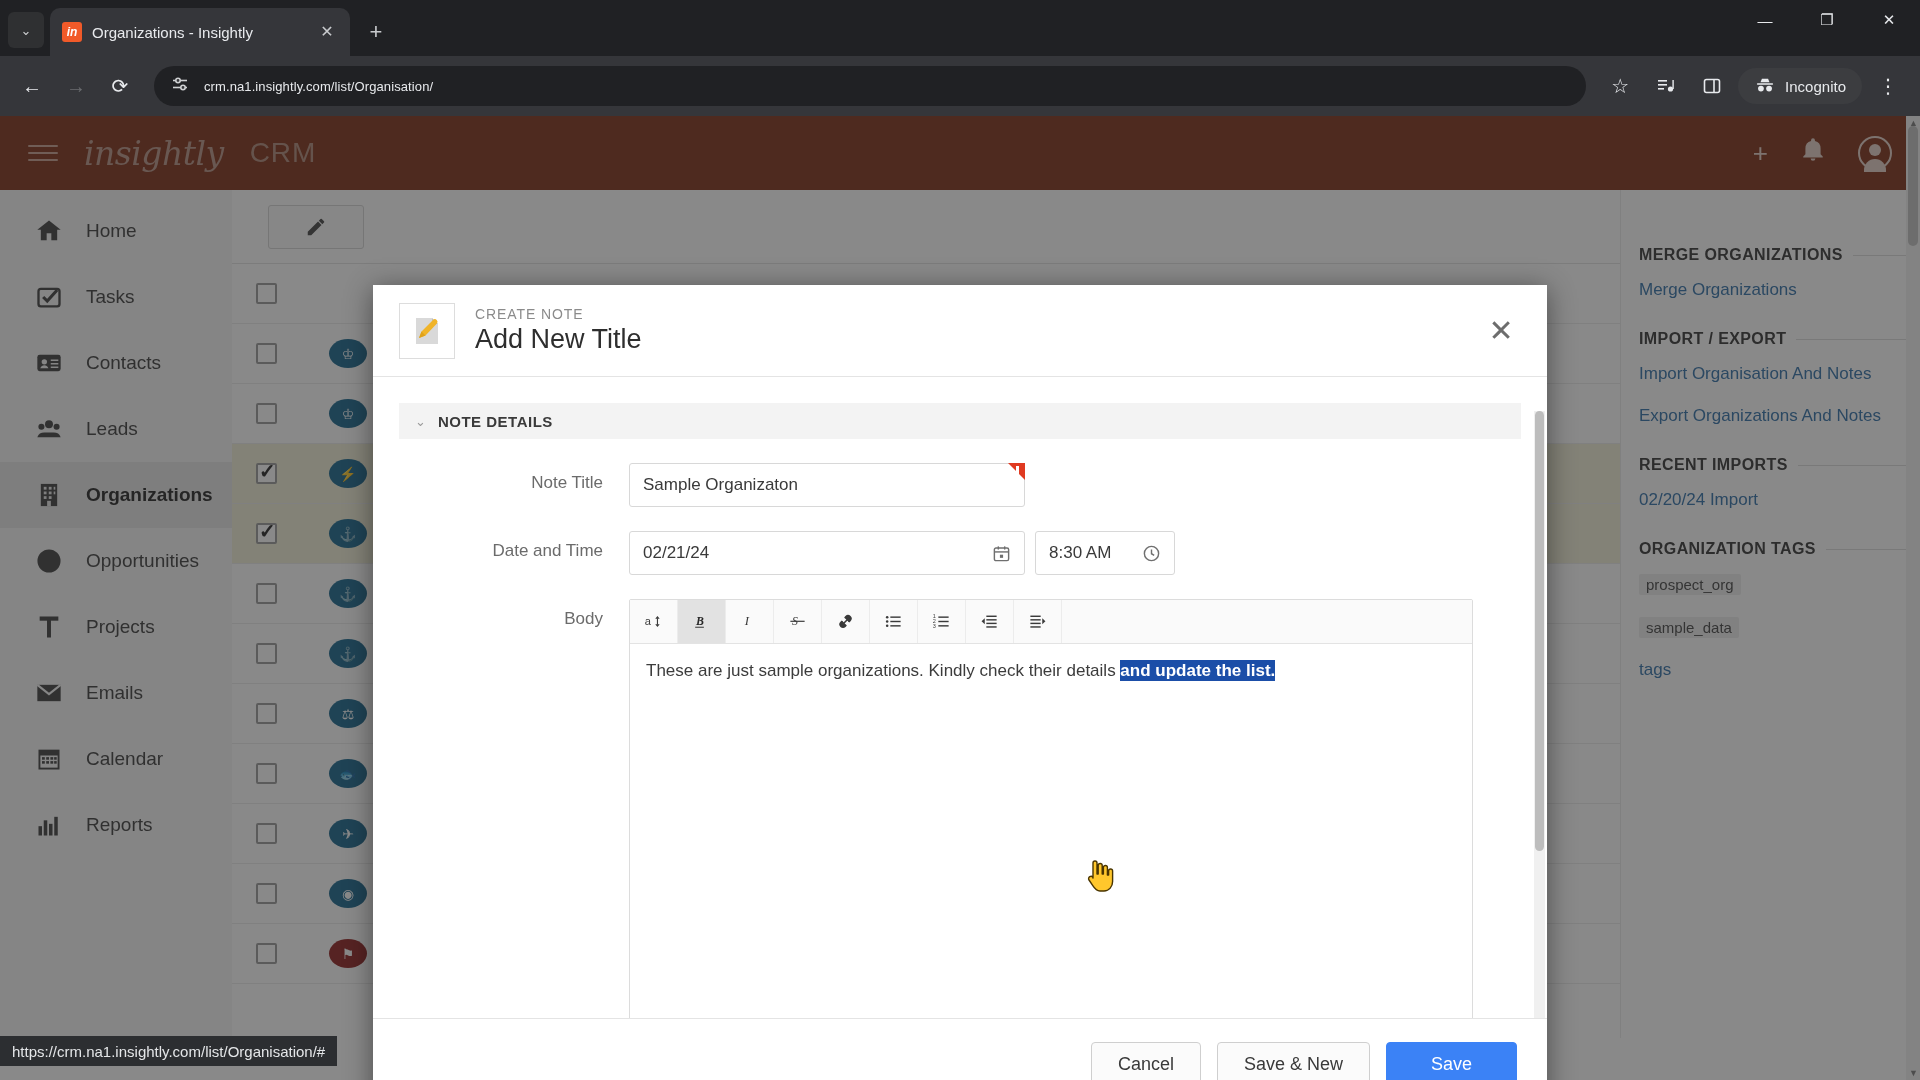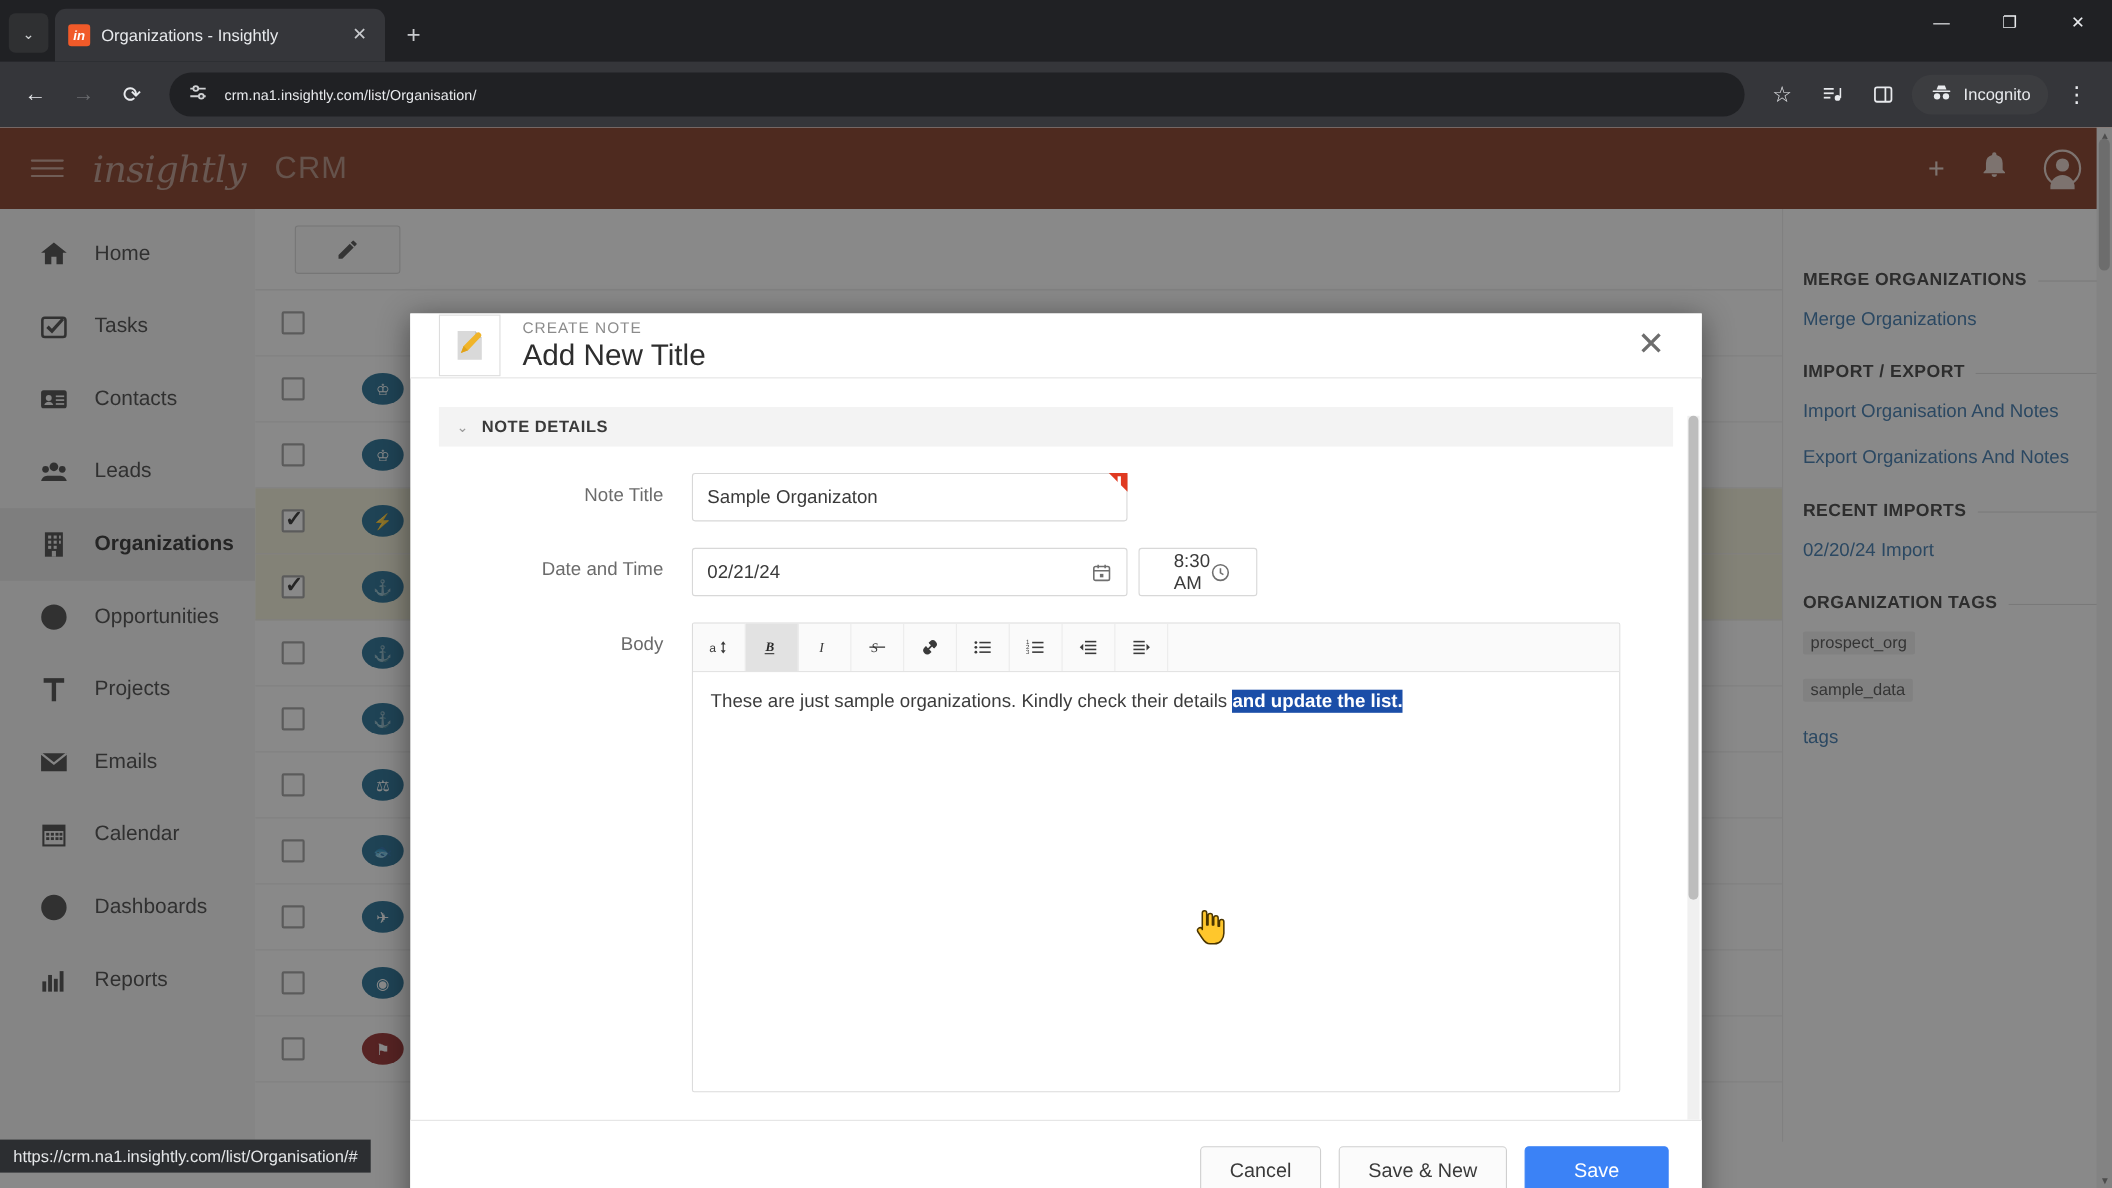--- a/index.html
+++ b/index.html
@@ -202,21 +202,21 @@
     position:absolute; left:0; top:0; width:1920px; height:964px;
     background: rgba(40,40,40,0.55);
   }
   .modal {
     position:absolute; left: 373px; top: 169px;
     width: 1174px; height: 825px;
     background:#fff; box-shadow: 0 4px 26px rgba(0,0,0,.45);
     display:flex; flex-direction:column;
   }
   .modal-head {
-    height: 59px; border-bottom: 1px solid #e4e4e4;
+    height: 92px; border-bottom: 1px solid #e4e4e4;
     display:flex; align-items:center; padding: 0 26px; gap: 20px;
     background:#fff;
   }
   .note-badge {
     width: 56px; height: 56px; border:1px solid #ddd; background:#fff;
     display:flex; align-items:center; justify-content:center;
   }
   .modal-kicker { font-size: 14px; color:#8b8b8b; letter-spacing: .9px; }
   .modal-title { font-size: 27px; color:#2e2e2e; margin-top:2px; }
   .modal-close {
@@ -244,22 +244,22 @@
   }
   .req-flag {
     position:absolute; right:-1px; top:-1px; width:0; height:0;
     border-left: 17px solid transparent; border-top: 17px solid #e03a21;
   }
   .req-flag::after{
     content:""; position:absolute; left:-9px; top:-14px; width:3px;height:8px;background:#fff;
   }
   .ico-btn { margin-left:auto; color:#7b7b7b; font-size: 19px; display:flex; }
   .time-box {
-    width: 108px; height: 44px; border:1px solid #d8d8d8; border-radius:3px;
-    display:flex; align-items:center; padding: 0 31px; margin-left: 10px;
+    width: 140px; height: 44px; border:1px solid #d8d8d8; border-radius:3px;
+    display:flex; align-items:center; padding: 0 13px; margin-left: 10px;
     font-size: 17px; color:#3a3a3a;
   }
 
   .editor {
     width: 844px; border:1px solid #dcdcdc; border-radius:2px; background:#fff;
   }
   .editor-toolbar {
     height: 44px; background:#fafafa; border-bottom:1px solid #e3e3e3;
     display:flex; align-items:stretch;
   }
@@ -498,30 +498,20 @@
                   <rect x="9.6" y="13.8" width="2.4" height="2.2"></rect>
                   <rect x="13.2" y="13.8" width="2.4" height="2.2"></rect>
                   <rect x="16.4" y="13.8" width="2.2" height="2.2"></rect>
                 </g>
               </svg>
           </span>
           <span>Calendar</span>
         </div>
         <div class="nav-item">
           <span class="nav-ico">
-            <svg viewBox="0 0 24 24" fill="none" stroke="#3d3d3d" stroke-width="1.8">
-                <circle cx="12" cy="12" r="9"></circle>
-                <path d="M12 12l4.5-4" stroke-width="2.2"></path>
-                <circle cx="12" cy="12" r="1.3" fill="#3d3d3d"></circle>
-              </svg>
-          </span>
-          <span>Dashboards</span>
-        </div>
-        <div class="nav-item">
-          <span class="nav-ico">
             <svg viewBox="0 0 24 24">
                 <rect x="3" y="13" width="3" height="8"></rect>
                 <rect x="7.5" y="8" width="3" height="13"></rect>
                 <rect x="12" y="11" width="3" height="10"></rect>
                 <rect x="16.5" y="5" width="3" height="16"></rect>
               </svg>
           </span>
           <span>Reports</span>
         </div>
       </div>

